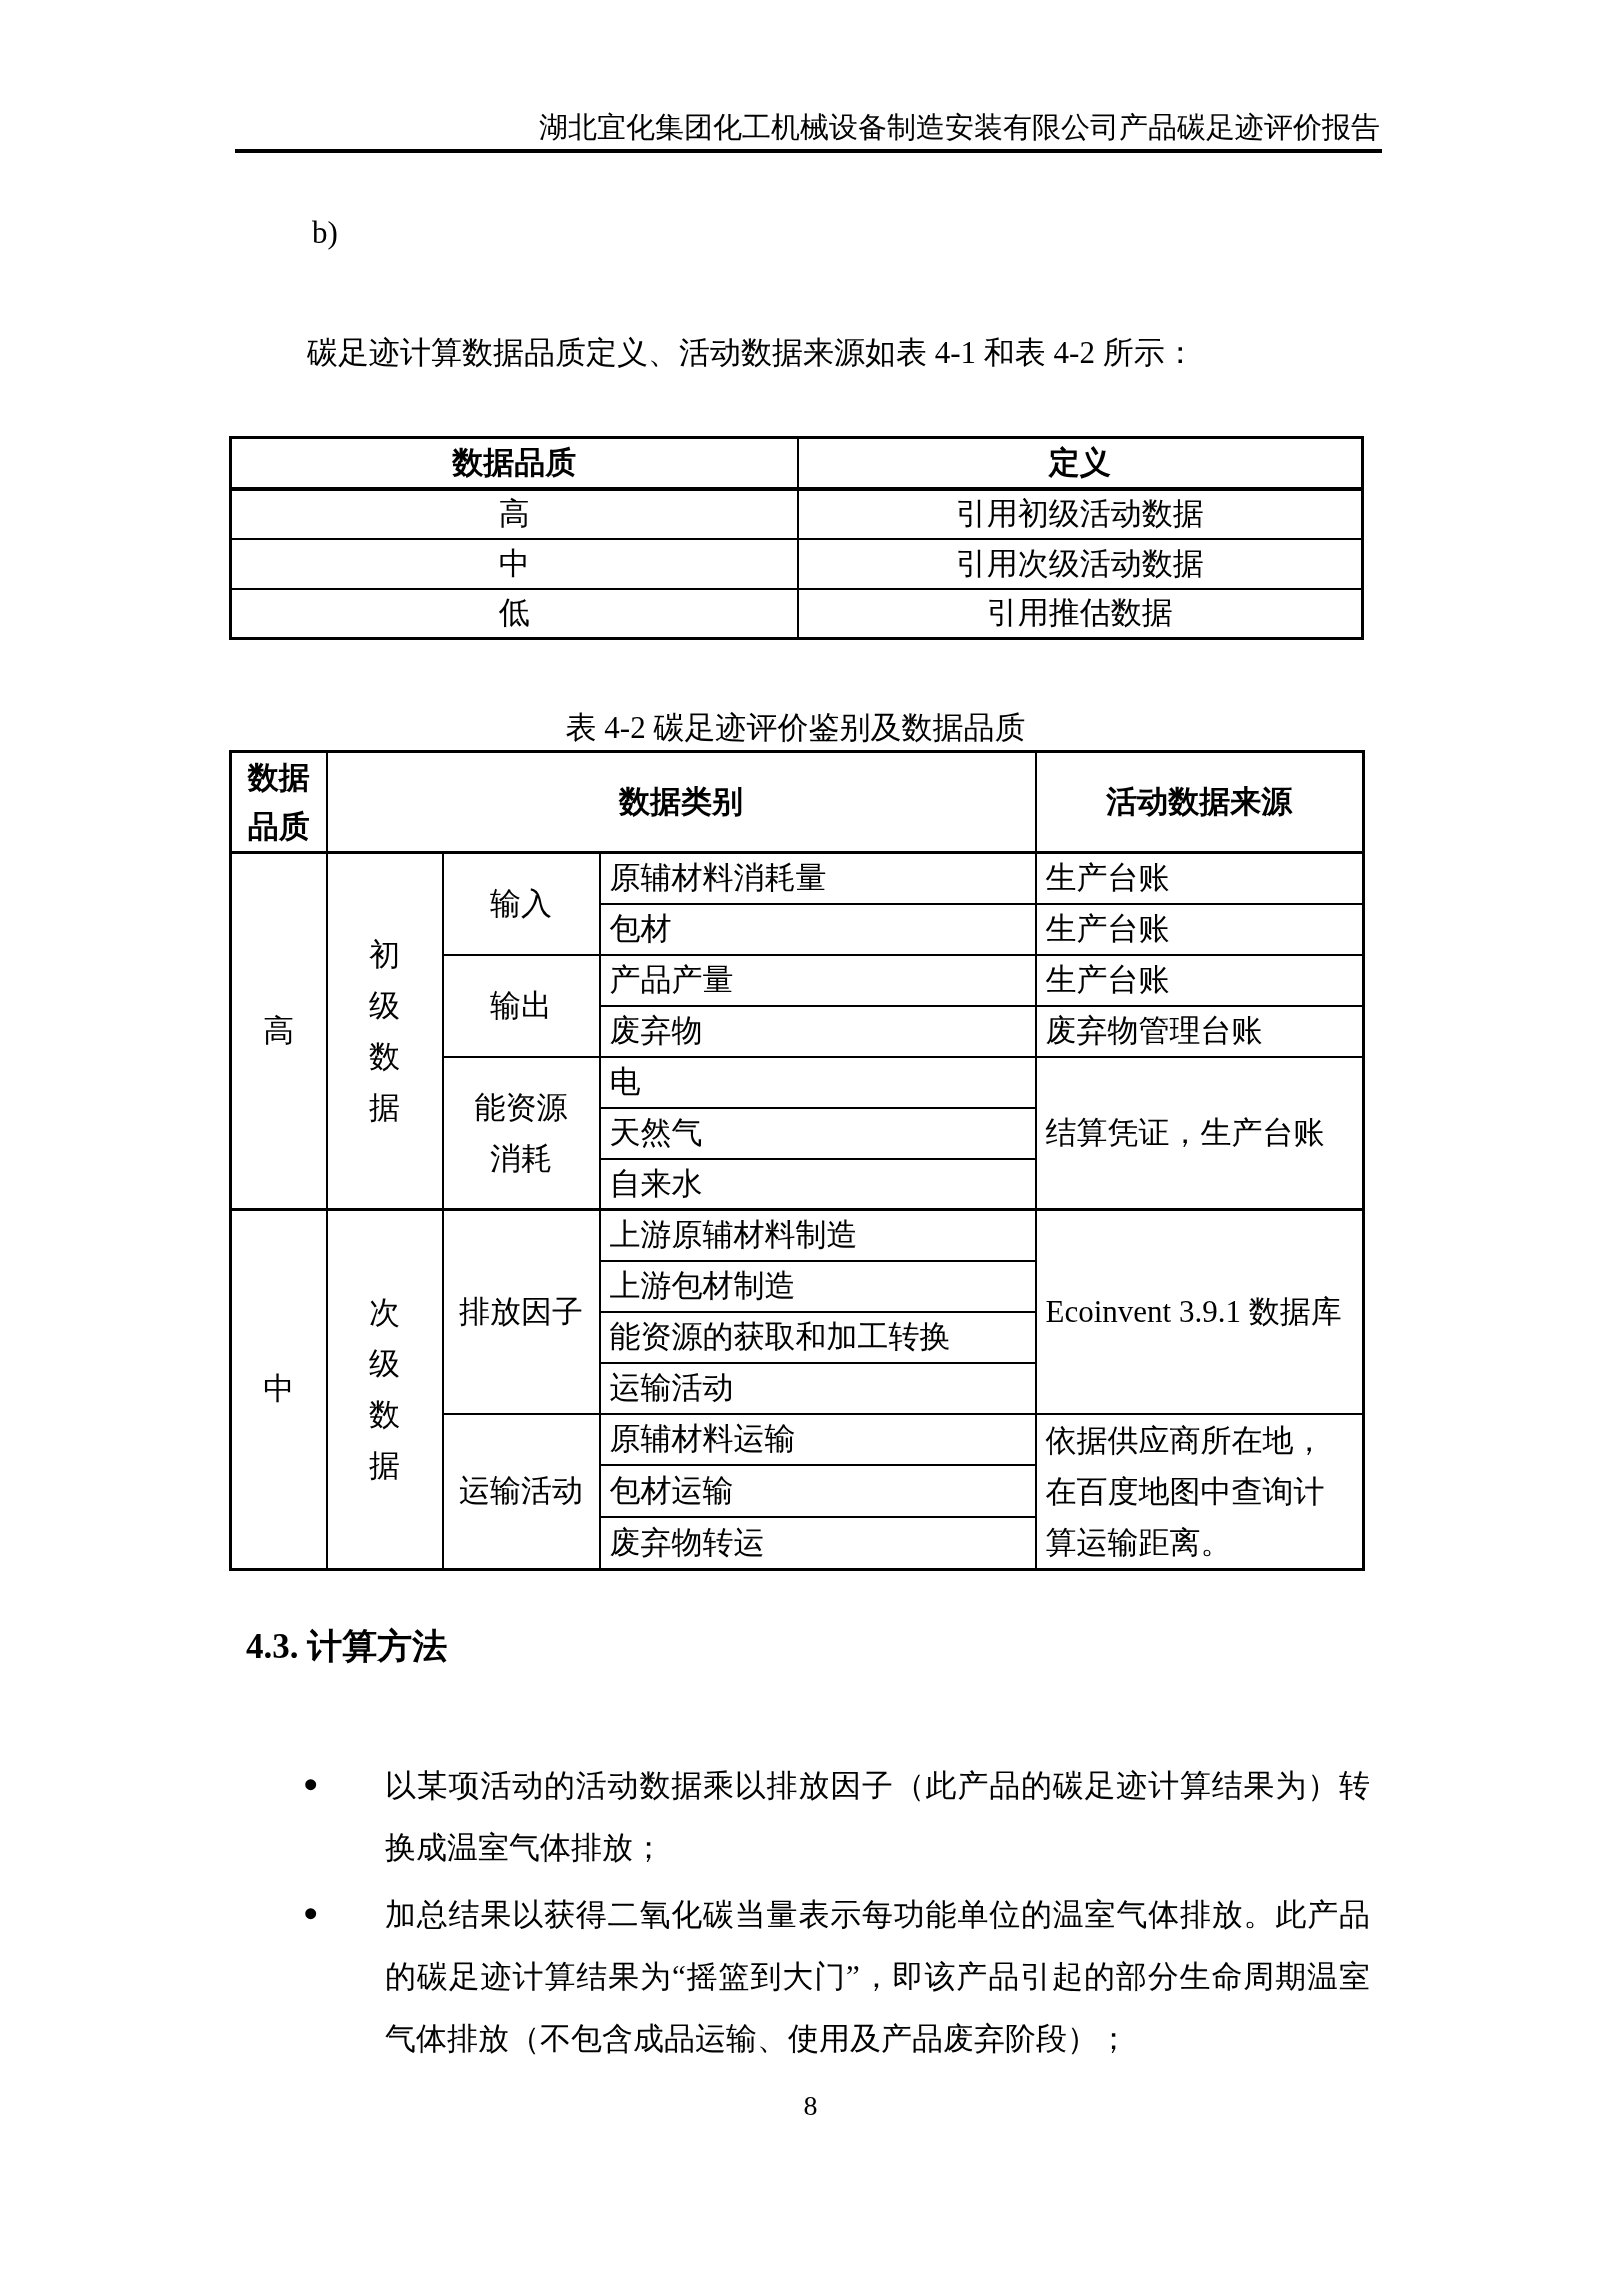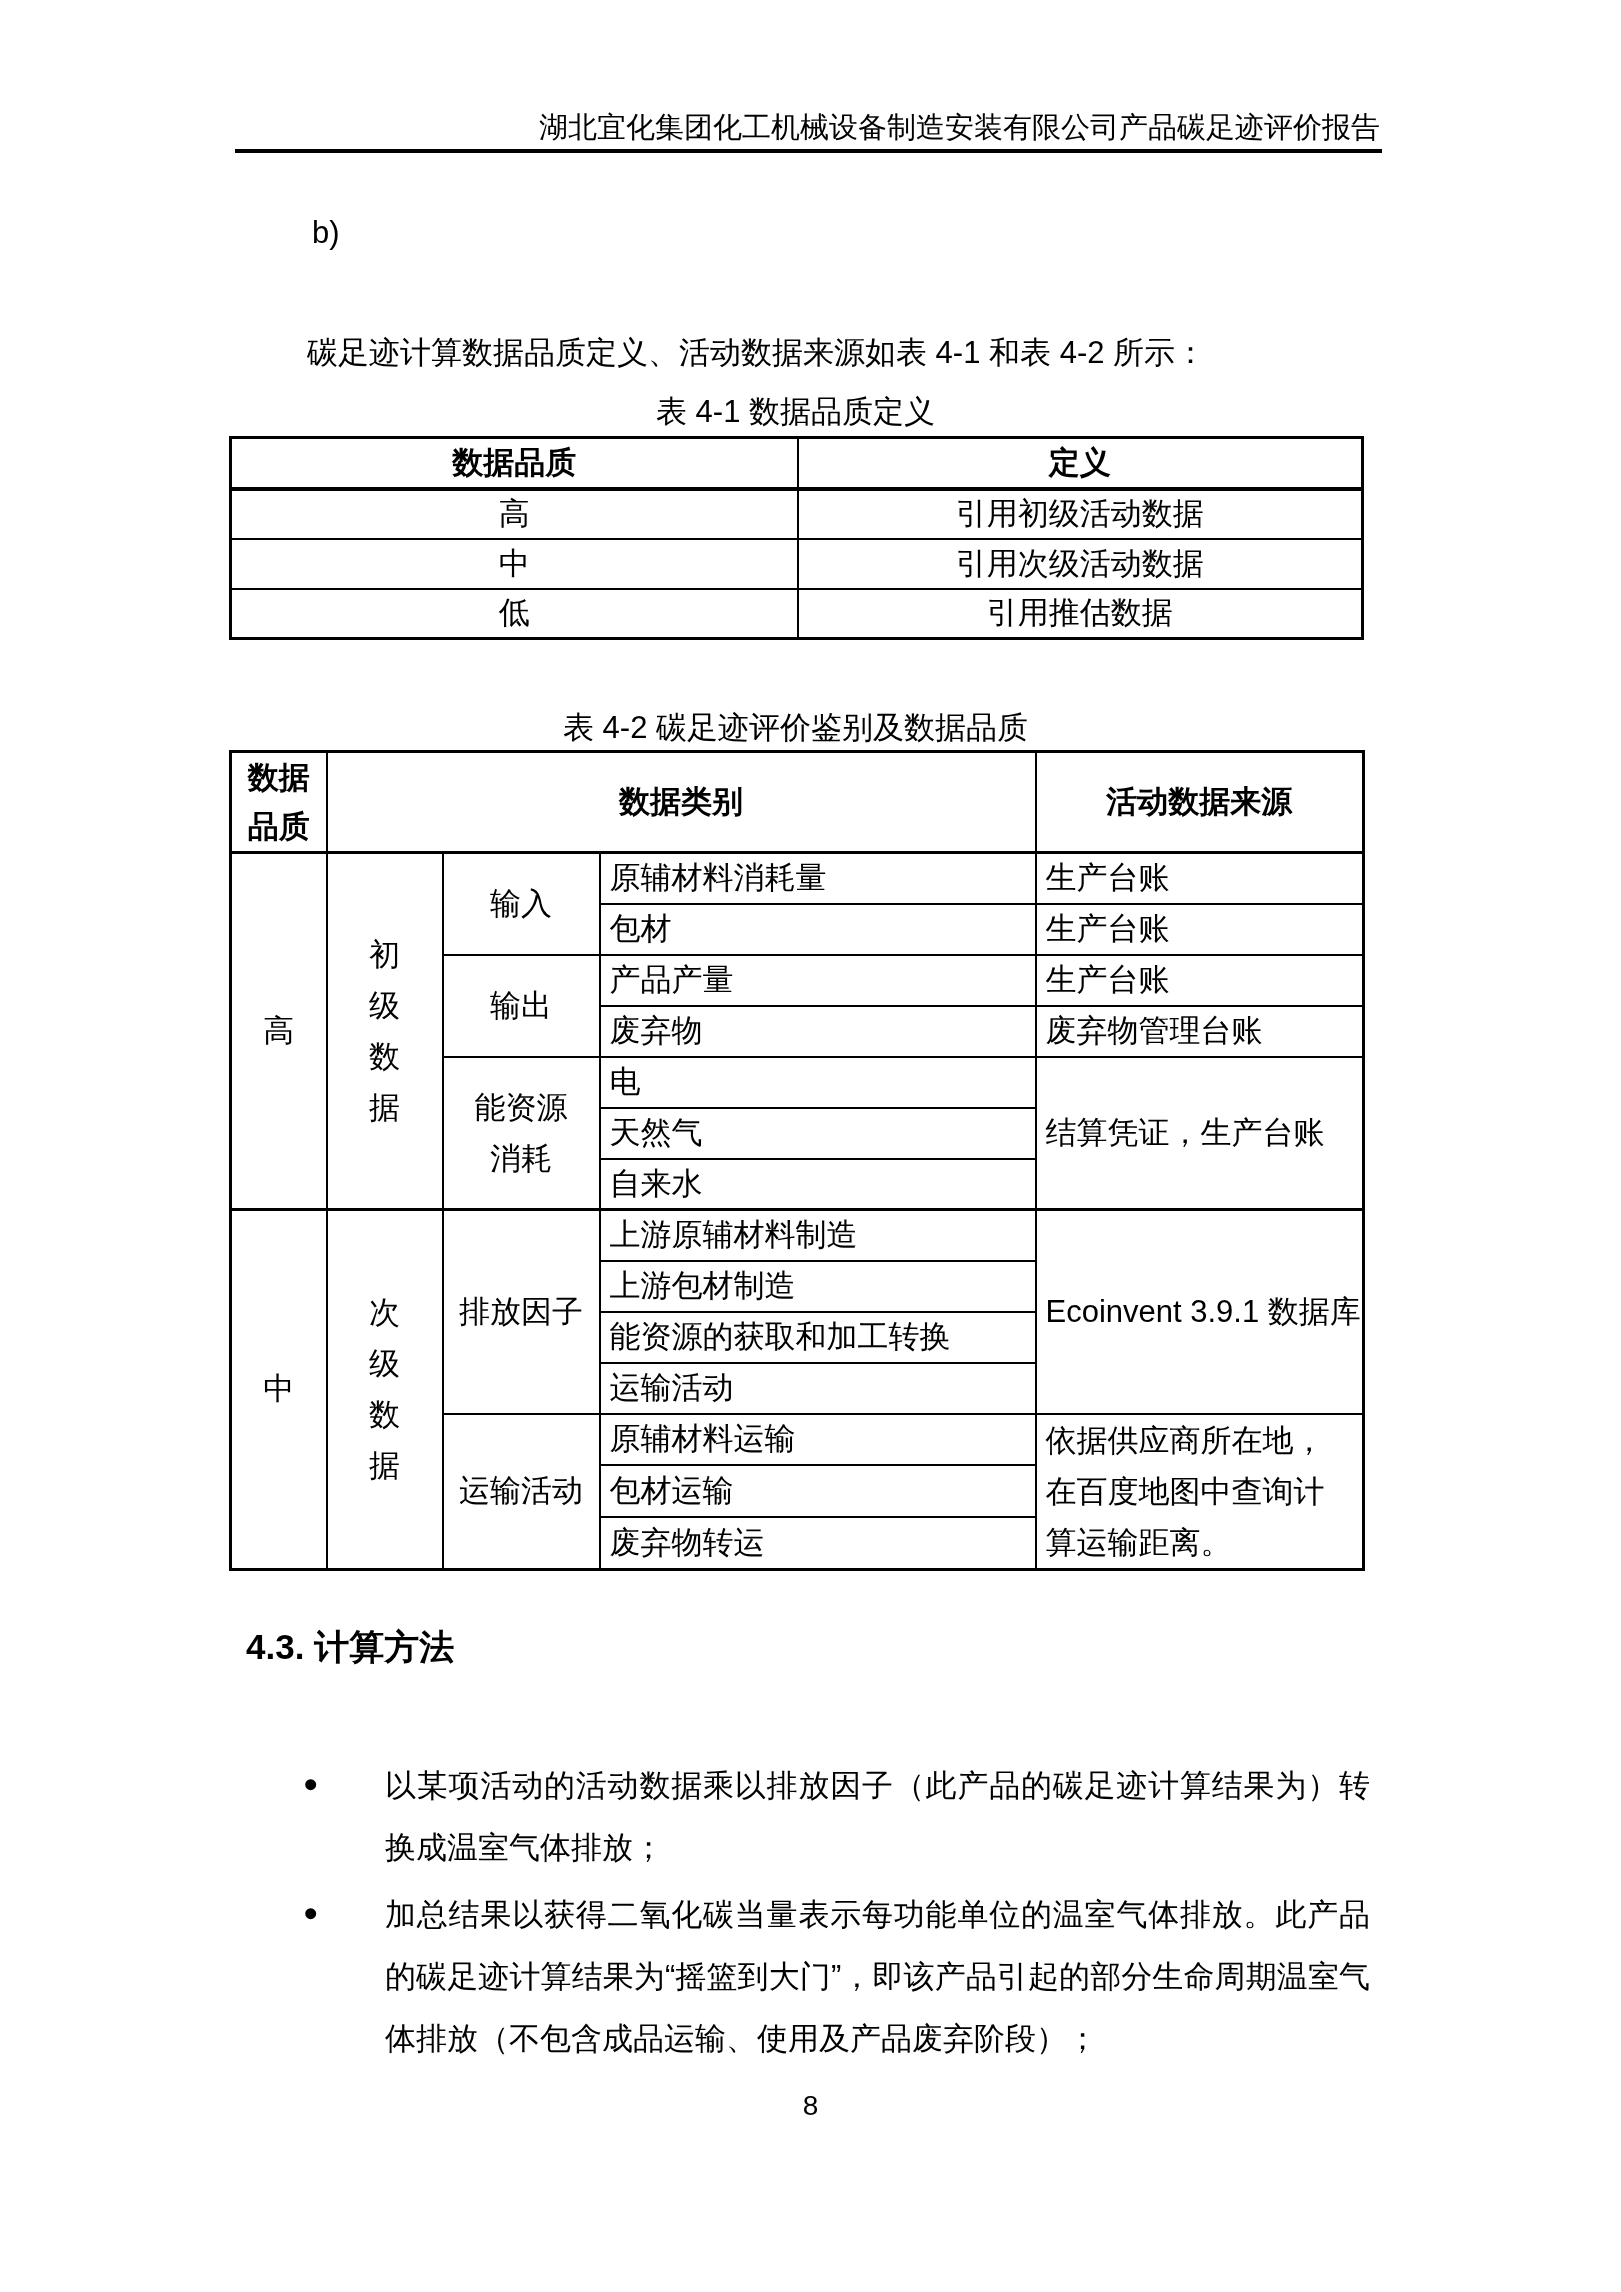--- a/index.html
+++ b/index.html
@@ -1,21 +1,21 @@
 <!DOCTYPE html>
 <html><head>
 <meta charset="utf-8">
 <style>
   html, body { margin: 0; padding: 0; background: #e8e8e8; }
   .page {
     position: relative;
     width: 1621px;
     height: 2293px;
     background: #ffffff;
-    font-family: Liberation Sans, sans-serif;
+    font-family: Liberation Serif, serif;
     color: #000000;
     overflow: hidden;
   }
   
   .doc-header-text {
     position: absolute;
     top: 110px;
     right: 241px;
     font-size: 29px;
     line-height: 35px;
@@ -156,21 +156,20 @@
 
 <div class="page">
 
   <div class="doc-header-text">湖北宜化集团化工机械设备制造安装有限公司产品碳足迹评价报告</div>
   <div class="doc-header-rule"></div>
 
   <span class="b-label para">b)</span>
 
   <div class="tables-intro para">碳足迹计算数据品质定义、活动数据来源如表 4-1 和表 4-2 所示：</div>
 
-  <div class="tbl-caption caption-41">表 4-1 数据品质定义</div>
   <table class="t41">
     <colgroup>
         <col style="width:567px">
         <col style="width:565px">
       </colgroup>
     <tbody>
         <tr class="hdr">
       <th>数据品质</th>
       <th>定义</th>
     </tr>

